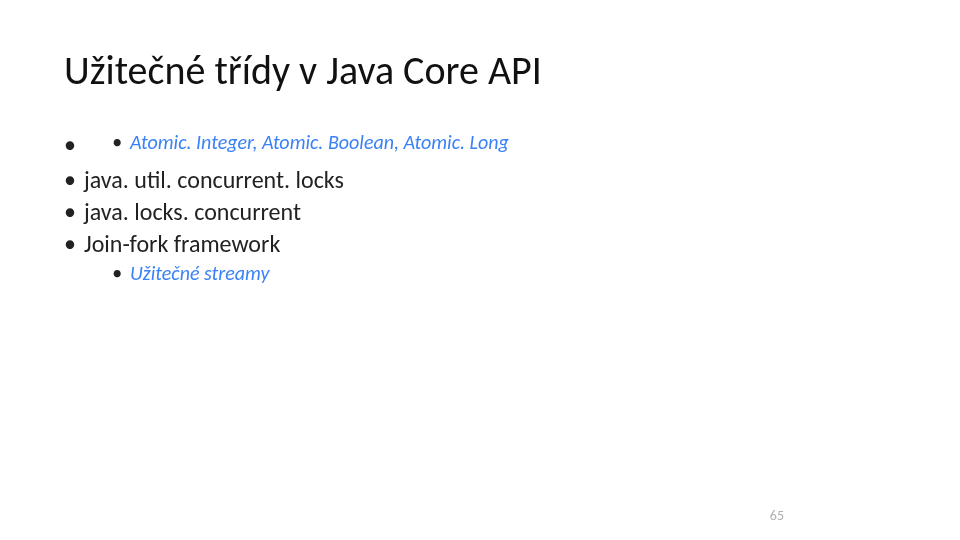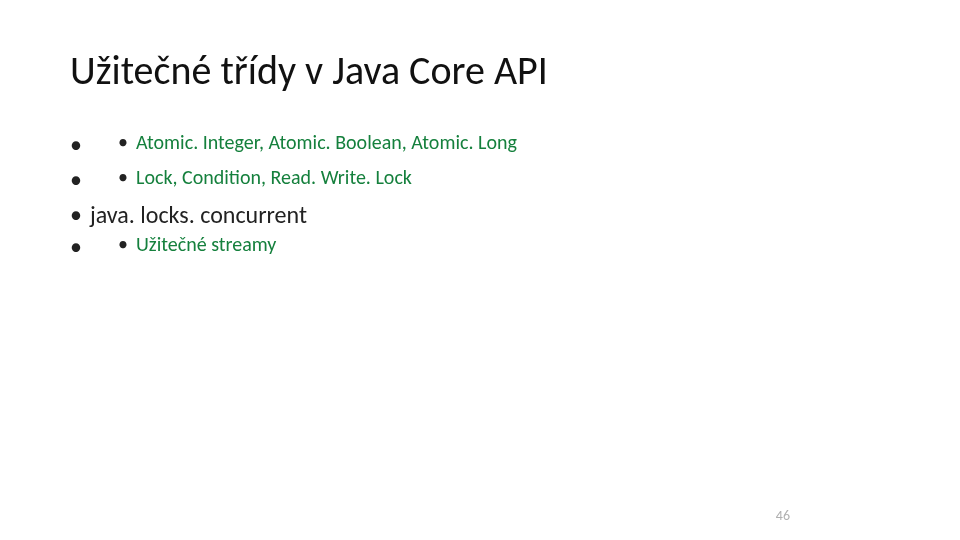--- a/index.html
+++ b/index.html
@@ -12,21 +12,20 @@
     color: #000000;
     overflow: hidden;
     position: relative;
   }
   .slide {
     position: relative;
     width: 808px;
     height: 540px;
     box-sizing: border-box;
     padding: 48px 64px 0 64px;
-    margin-left: 6px;
   }
   .title {
     font-size: 40px;
     font-weight: 400;
     color: #111111;
     margin: 0 0 36px 0;
     line-height: 1.15;
   }
   ul.level1 {
     list-style: none;
@@ -49,24 +48,25 @@
     font-size: 24px;
     color: #222222;
   }
   ul.level2 {
     list-style: none;
     margin: 2px 0 10px 0;
     padding: 0 0 0 28px;
   }
   ul.level2 > li {
     font-size: 20px;
-    color: #15803d;
+    color: #3b82f6;
     line-height: 1.25;
     position: relative;
     padding-left: 18px;
+    font-style: italic;
   }
   ul.level2 > li::before {
     content: "•";
     position: absolute;
     left: 0;
     top: 0;
     font-size: 20px;
     color: #222222;
   }
   .pagenum {
@@ -88,36 +88,33 @@
 
     <li>
       <ul class="level2">
         <li>
           <span>Atomic. Integer, Atomic. Boolean, Atomic. Long</span>
         </li>
       </ul>
     </li>
 
     <li>
-      <ul class="level2">
-        <li>
-          <span>Lock, Condition, Read. Write. Lock</span>
-        </li>
-      </ul>
+      <span>java. util. concurrent. locks</span>
     </li>
 
     <li>
       <span>java. locks. concurrent</span>
     </li>
 
     <li>
+      <span>Join-fork framework</span>
       <ul class="level2">
         <li>
           <span>Užitečné streamy</span>
         </li>
       </ul>
     </li>
 
   </ul>
 
-  <div class="pagenum">46</div>
+  <div class="pagenum">65</div>
 
 </div>
 
 </body></html>

